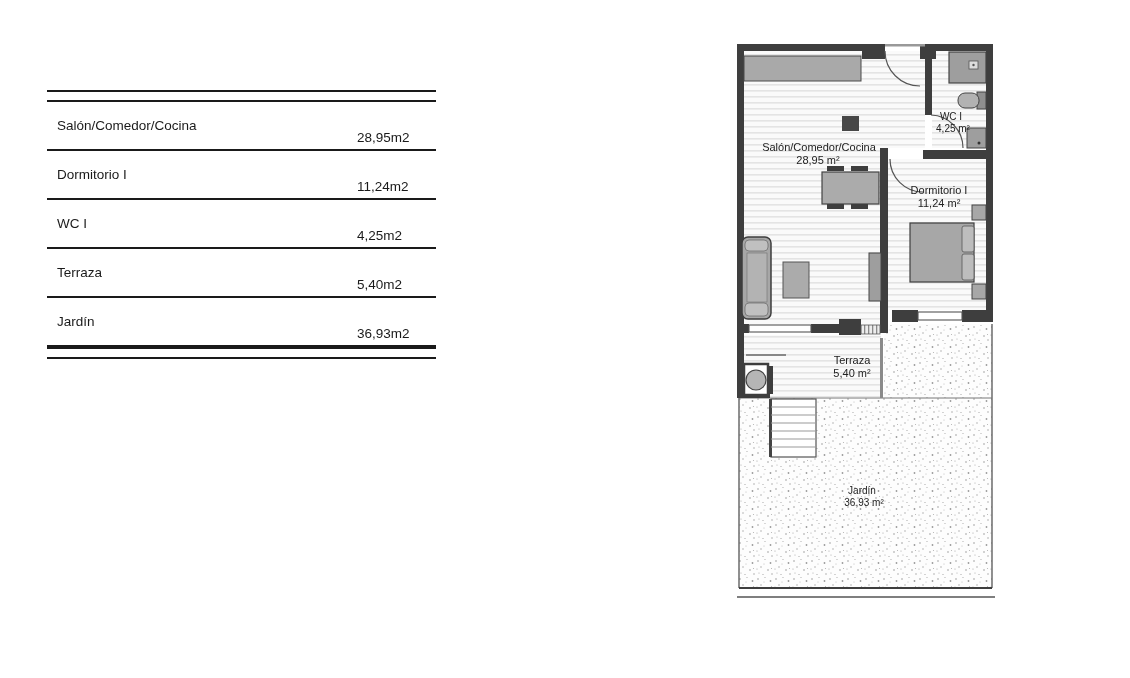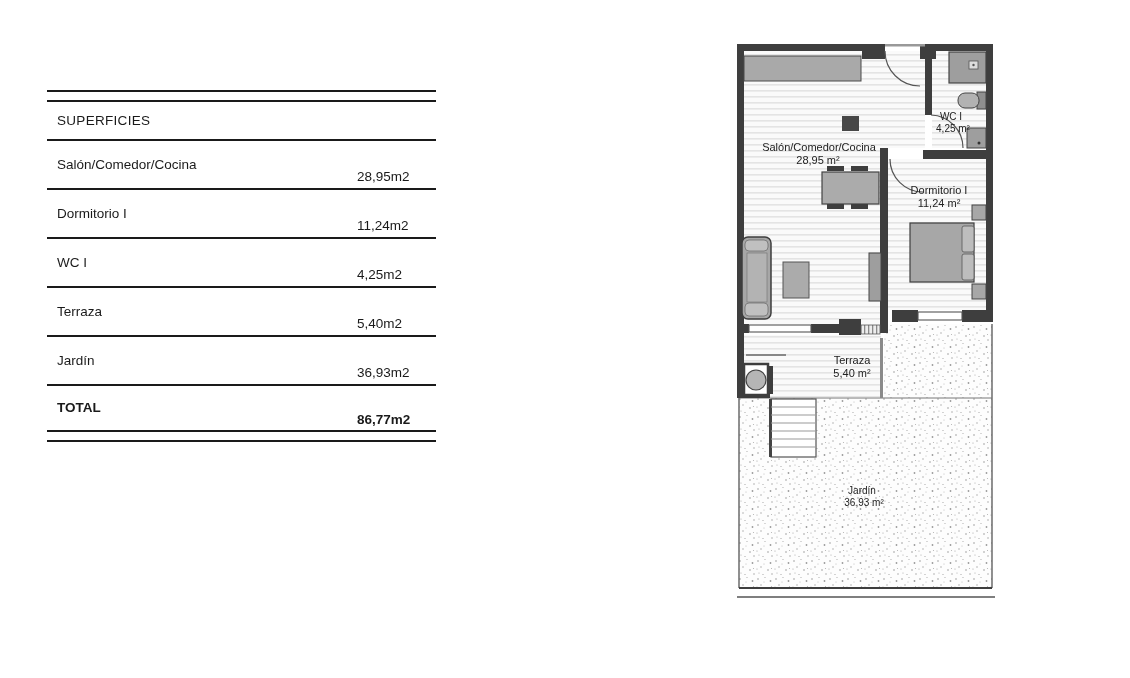--- a/index.html
+++ b/index.html
@@ -20,45 +20,40 @@
   .room-label{font-family:"Liberation Sans", sans-serif;fill:#222222;}
   .fs11{font-size:11px;} .fs10{font-size:10px;}
 </style>
 </head>
 <body>
 
 <div class="page">
 
   <div class="area-table">
     <div class="dbl"></div>
-    <div class="thead">SUPERFICIES</div>
 
     <div class="trow">
       <span class="lbl">Salón/Comedor/Cocina</span>
       <span class="val">28,95m2</span>
     </div>
     <div class="trow">
       <span class="lbl">Dormitorio I</span>
       <span class="val">11,24m2</span>
     </div>
     <div class="trow">
       <span class="lbl">WC I</span>
       <span class="val">4,25m2</span>
     </div>
     <div class="trow">
       <span class="lbl">Terraza</span>
       <span class="val">5,40m2</span>
     </div>
     <div class="trow">
       <span class="lbl">Jardín</span>
       <span class="val">36,93m2</span>
-    </div>
-    <div class="trow total">
-      <span class="lbl">TOTAL</span>
-      <span class="val">86,77m2</span>
     </div>
     <div class="dbl"></div>
   </div>
 
   <svg width="1130" height="678" viewBox="0 0 1130 678">
     <defs>
       <pattern id="stripes" width="6" height="6" patternUnits="userSpaceOnUse">
         <rect width="6" height="6" fill="#fafafa"></rect>
         <rect width="6" height="1.6" fill="#e4e4e4"></rect>
       </pattern>

